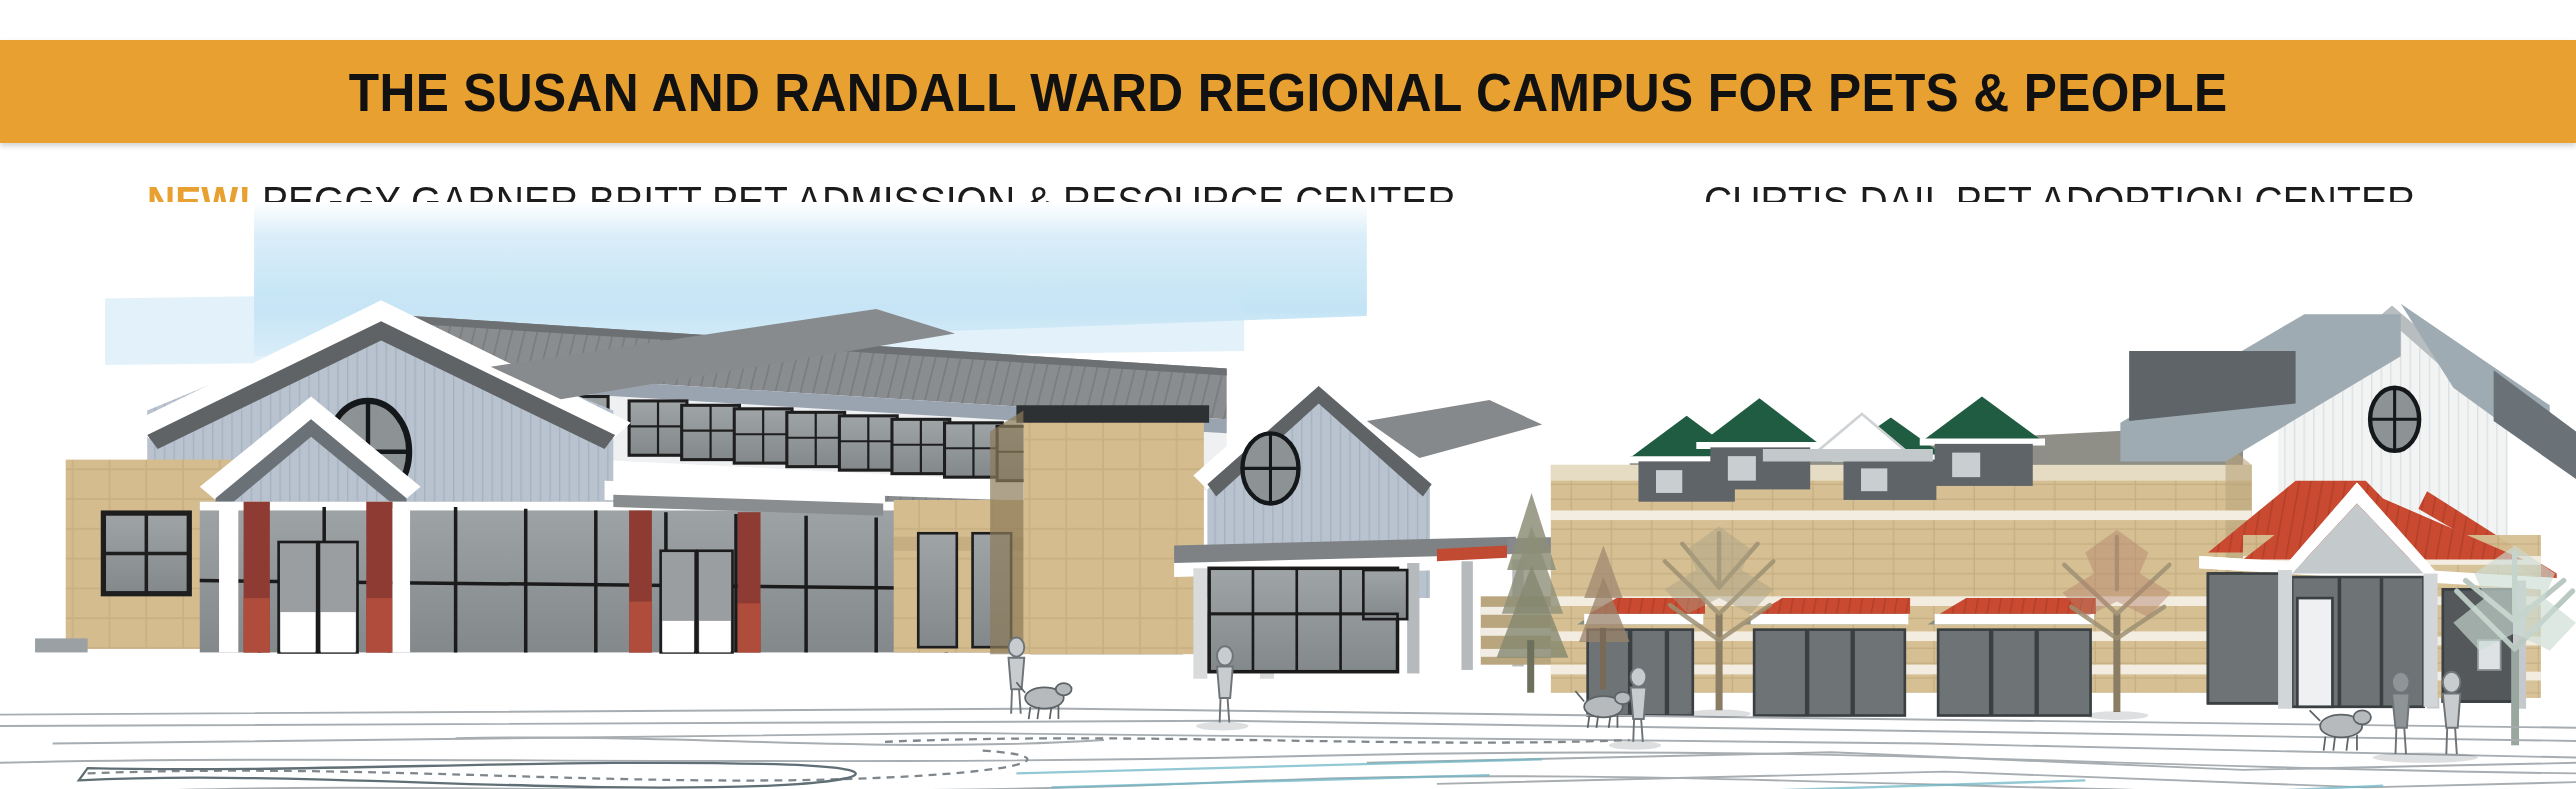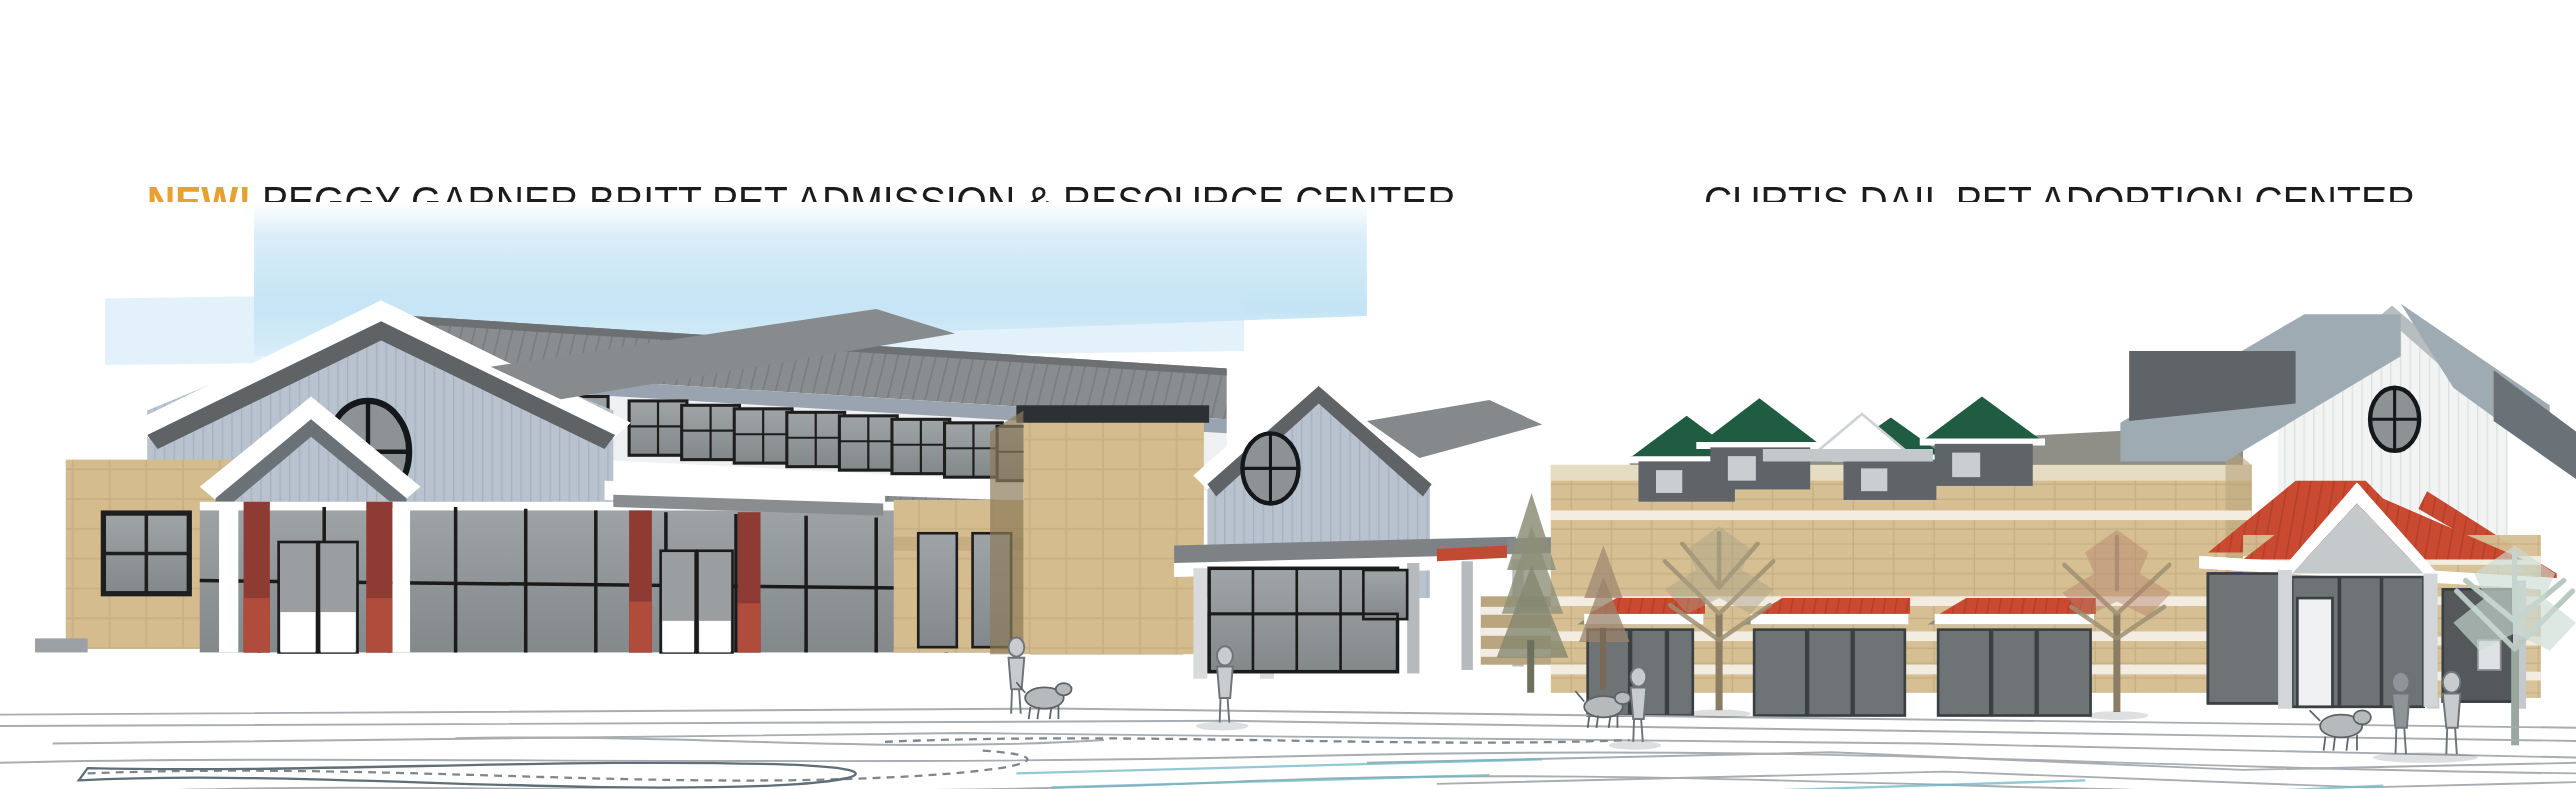--- a/index.html
+++ b/index.html
@@ -76,20 +76,23 @@
 
   
   #art{ position:absolute; left:0; top:202px; width:2576px; height:588px; }
   #art svg{ display:block; width:100%; height:100%; }
 </style>
 </head>
 <body>
 
 <div id="page">
 
+  <div class="banner">
+    <div class="banner-text">THE SUSAN AND RANDALL WARD REGIONAL CAMPUS FOR PETS &amp; PEOPLE</div>
+  </div>
 
   <div class="subtitle" id="subtitle-left"><span class="new-flag">NEW!</span> <span>PEGGY GARNER BRITT PET ADMISSION &amp; RESOURCE CENTER</span></div>
 
   <div class="subtitle" id="subtitle-right"><span>CURTIS DAIL PET ADOPTION CENTER</span></div>
 
   <div class="callout" id="callout-resource">Resource Center</div>
   <div class="callout" id="callout-cathousing">Cat &amp; Dog Housing</div>
   <div class="callout" id="callout-learning">Learning Center</div>
   <div class="callout" id="callout-vet">Veterinary Medical Center</div>
 

